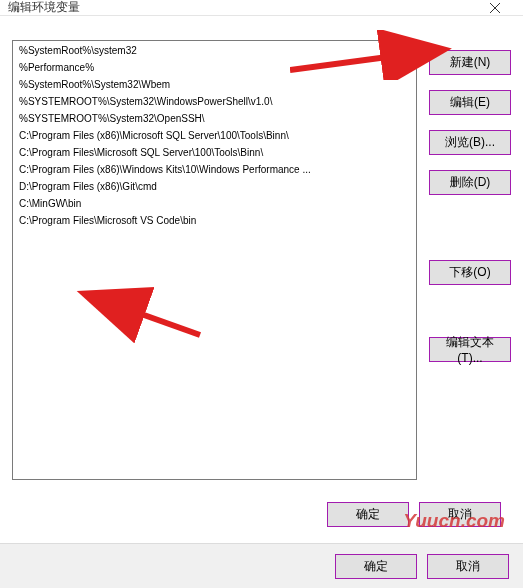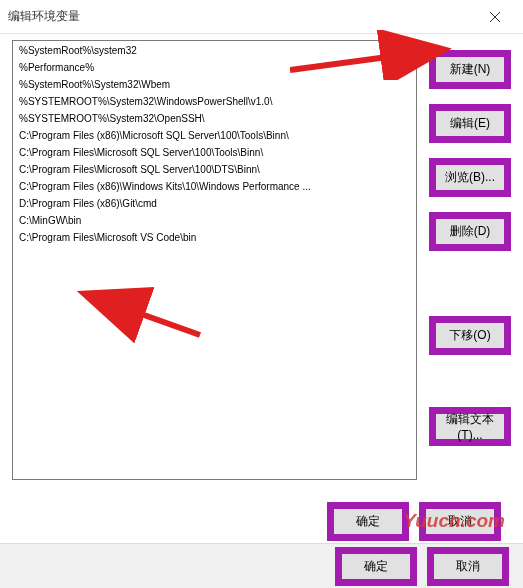--- a/index.html
+++ b/index.html
@@ -6,21 +6,21 @@
   body {
     font-family: "Microsoft YaHei", "Segoe UI", Tahoma, sans-serif;
     font-size: 12px;
     background: #fff;
     width: 523px;
     height: 588px;
     overflow: hidden;
     position: relative;
   }
   .titlebar {
-    height: 34px;
+    height: 16px;
     display: flex;
     align-items: center;
     padding: 0 8px;
     background: #fff;
     border-bottom: 1px solid #e5e5e5;
     color: #333;
   }
   .titlebar .title { flex: 1; }
   .titlebar .close {
     width: 40px; height: 28px;
@@ -52,22 +52,22 @@
     overflow: hidden;
     text-overflow: ellipsis;
     cursor: default;
   }
   .side-col {
     width: 82px;
     display: flex;
     flex-direction: column;
   }
   .btn {
-    height: 39px;
-    border: 7px solid #a21caf;
+    height: 25px;
+    border: 1px solid #a21caf;
     background: #e1e1e1;
     font-size: 12px;
     color: #000;
     cursor: pointer;
     display: flex;
     align-items: center;
     justify-content: center;
     padding: 5px 4px;
   }
   .gap-s { height: 15px; }
@@ -126,21 +126,20 @@
 <div class="content">
   <div class="main-row">
     <div class="listbox" id="listbox">
         <div class="item">%SystemRoot%\system32</div>
         <div class="item">%Performance%</div>
         <div class="item">%SystemRoot%\System32\Wbem</div>
         <div class="item">%SYSTEMROOT%\System32\WindowsPowerShell\v1.0\</div>
         <div class="item">%SYSTEMROOT%\System32\OpenSSH\</div>
         <div class="item">C:\Program Files (x86)\Microsoft SQL Server\100\Tools\Binn\</div>
         <div class="item">C:\Program Files\Microsoft SQL Server\100\Tools\Binn\</div>
-        <div class="item">C:\Program Files\Microsoft SQL Server\100\DTS\Binn\</div>
         <div class="item">C:\Program Files (x86)\Windows Kits\10\Windows Performance ...</div>
         <div class="item">D:\Program Files (x86)\Git\cmd</div>
         <div class="item">C:\MinGW\bin</div>
         <div class="item">C:\Program Files\Microsoft VS Code\bin</div>
       </div>
     <div class="side-col">
       <div style="height:10px"></div>
       <button class="btn">新建(N)</button>
       <div class="gap-s"></div>
       <button class="btn">编辑(E)</button>

